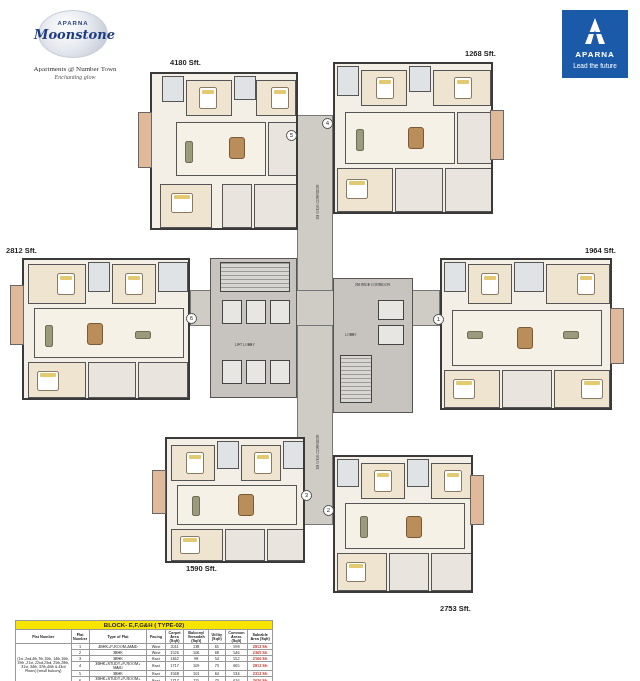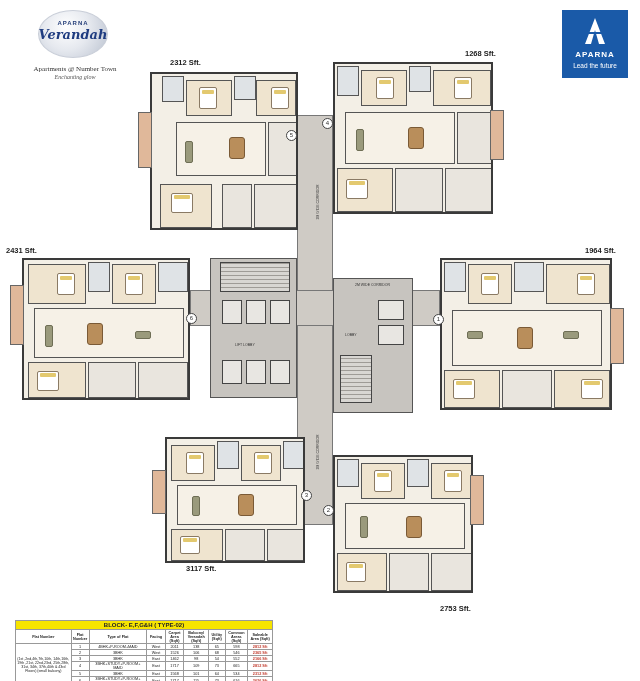--- a/index.html
+++ b/index.html
@@ -53,21 +53,21 @@
   table.area th { background: #fff; font-weight: bold; height: 14px; }
   table.area td.flatnos { text-align: center; vertical-align: middle; font-size: 3.6px; }
   table.area td.saleable { color: #c0392b; font-weight: bold; }
 </style>
 </head>
 <body>
 
 <div class="brand-left">
   <div class="moon"></div>
   <div class="moon-top">APARNA</div>
-  <div class="moon-name">Verandah</div>
+  <div class="moon-name">Moonstone</div>
   <div class="brand-sub">Apartments @ Number Town</div>
   <div class="brand-tag">Enchanting glow</div>
 </div>
 
 <div class="brand-right">
   <svg class="aicon" viewBox="0 0 20 26">
     <polygon points="10,0 20,26 14,26 10,12 6,26 0,26" fill="#ffffff"></polygon>
     <rect x="3" y="14" width="14" height="2" fill="#1a5aa8"></rect>
   </svg>
   <div class="bname">APARNA</div>
@@ -113,21 +113,21 @@
       <div class="furn table" style="left:52px; top:14px; width:16px; height:22px;"></div>
     </div>
     <div class="room tile" style="left:116px; top:48px; width:30px; height:54px;"></div>
     <div class="room bed" style="left:8px; top:110px; width:52px; height:44px;">
         <div class="furn bedf" style="left:10px; top:8px; width:22px; height:20px;"></div>
       </div>
     <div class="room tile" style="left:70px; top:110px; width:30px; height:44px;"></div>
     <div class="room tile" style="left:102px; top:110px; width:44px; height:44px;"></div>
   </div>
   <div class="balc" style="left:138px; top:112px; width:14px; height:56px;"></div>
-  <div class="size-label" style="left:170px; top:58px;">2312 Sft.</div>
+  <div class="size-label" style="left:170px; top:58px;">4180 Sft.</div>
   <div class="num" style="left:286px; top:130px;">5</div>
 
   <div class="flat" style="left:333px; top:62px; width:160px; height:152px;">
     <div class="room bath" style="left:2px; top:2px; width:22px; height:30px;"></div>
     <div class="room bed" style="left:26px; top:6px; width:46px; height:36px;">
         <div class="furn bedf" style="left:14px; top:6px; width:18px; height:22px;"></div>
       </div>
     <div class="room bath" style="left:74px; top:2px; width:22px; height:26px;"></div>
     <div class="room bed" style="left:98px; top:6px; width:58px; height:36px;">
         <div class="furn bedf" style="left:20px; top:6px; width:18px; height:22px;"></div>
@@ -161,21 +161,21 @@
       <div class="furn table" style="left:52px; top:14px; width:16px; height:22px;"></div>
       <div class="furn sofa" style="left:100px; top:22px; width:16px; height:8px;"></div>
     </div>
     <div class="room bed" style="left:4px; top:102px; width:58px; height:36px;">
         <div class="furn bedf" style="left:8px; top:8px; width:22px; height:20px;"></div>
       </div>
     <div class="room tile" style="left:64px; top:102px; width:48px; height:36px;"></div>
     <div class="room tile" style="left:114px; top:102px; width:50px; height:36px;"></div>
   </div>
   <div class="balc" style="left:10px; top:285px; width:14px; height:60px;"></div>
-  <div class="size-label" style="left:6px; top:246px;">2431 Sft.</div>
+  <div class="size-label" style="left:6px; top:246px;">2812 Sft.</div>
   <div class="num" style="left:186px; top:313px;">6</div>
 
   <div class="flat" style="left:440px; top:258px; width:172px; height:152px;">
     <div class="room bath" style="left:2px; top:2px; width:22px; height:30px;"></div>
     <div class="room bed" style="left:26px; top:4px; width:44px; height:40px;">
         <div class="furn bedf" style="left:12px; top:8px; width:18px; height:22px;"></div>
       </div>
     <div class="room bath" style="left:72px; top:2px; width:30px; height:30px;"></div>
     <div class="room bed" style="left:104px; top:4px; width:64px; height:40px;">
         <div class="furn bedf" style="left:30px; top:8px; width:18px; height:22px;"></div>
@@ -210,21 +210,21 @@
       <div class="furn sofa" style="left:14px; top:10px; width:8px; height:20px;"></div>
       <div class="furn table" style="left:60px; top:8px; width:16px; height:22px;"></div>
     </div>
     <div class="room bed" style="left:4px; top:90px; width:52px; height:32px;">
         <div class="furn bedf" style="left:8px; top:6px; width:20px; height:18px;"></div>
       </div>
     <div class="room tile" style="left:58px; top:90px; width:40px; height:32px;"></div>
     <div class="room tile" style="left:100px; top:90px; width:38px; height:32px;"></div>
   </div>
   <div class="balc" style="left:152px; top:470px; width:14px; height:44px;"></div>
-  <div class="size-label" style="left:186px; top:564px;">3117 Sft.</div>
+  <div class="size-label" style="left:186px; top:564px;">1590 Sft.</div>
   <div class="num" style="left:301px; top:490px;">3</div>
 
   <div class="flat" style="left:333px; top:455px; width:140px; height:138px;">
     <div class="room bath" style="left:2px; top:2px; width:22px; height:28px;"></div>
     <div class="room bed" style="left:26px; top:6px; width:44px; height:36px;">
         <div class="furn bedf" style="left:12px; top:6px; width:18px; height:22px;"></div>
       </div>
     <div class="room bath" style="left:72px; top:2px; width:22px; height:28px;"></div>
     <div class="room bed" style="left:96px; top:6px; width:42px; height:36px;">
         <div class="furn bedf" style="left:12px; top:6px; width:18px; height:22px;"></div>

